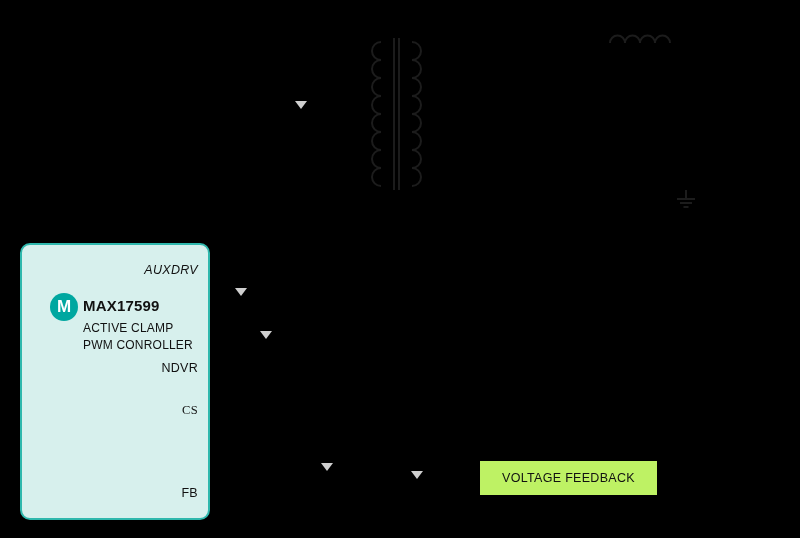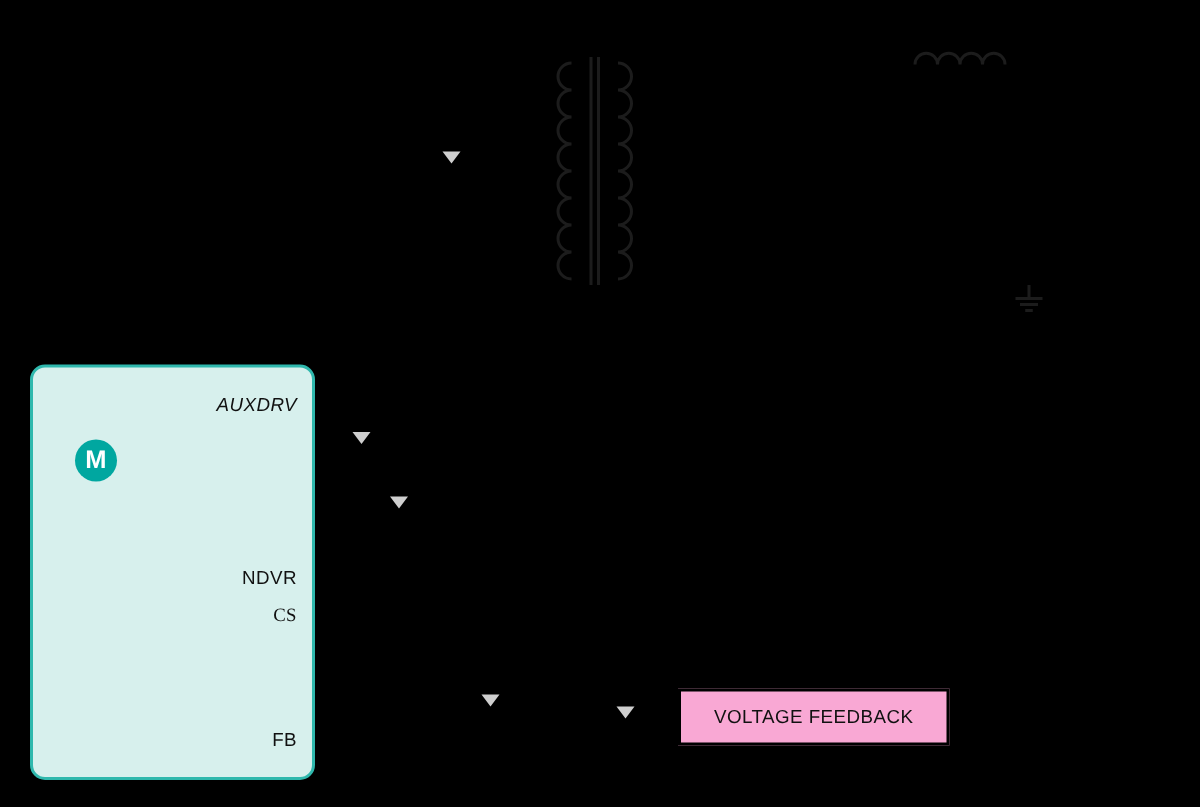--- a/index.html
+++ b/index.html
@@ -64,31 +64,31 @@
   }
   .ic-pin {
     position: absolute;
     right: 10px;
     font-size: 12.5px;
     letter-spacing: 0.3px;
     text-align: right;
     white-space: nowrap;
   }
   .pin-auxdrv { top: 18px; font-style: italic; }
-  .pin-ndvr   { top: 133px; }
+  .pin-ndvr   { top: 116px; }
   .pin-cs     { top: 158px; font-family: Liberation Serif, serif; }
   .pin-fb     { top: 241px; }
 
   
   .feedback-box {
     position: absolute;
-    left: 452px; top: 459px;
+    left: 478px; top: 459px;
     width: 181px; height: 38px;
     box-sizing: border-box;
-    background: #f9a8d4;
+    background: #bef264;
     border: 2px solid #000000;
     display: flex;
     align-items: center;
     justify-content: center;
     z-index: 2;
     color: #111111;
     font-size: 12.5px;
     letter-spacing: 0.3px;
     white-space: nowrap;
   }
@@ -147,20 +147,25 @@
       <polygon points="260,331 272,331 266,339"></polygon>
       <polygon points="321,463 333,463 327,471"></polygon>
       <polygon points="411,471 423,471 417,479"></polygon>
     </g>
   </svg>
 
   <div class="ic-box">
     <div class="ic-logo">
       <span>M</span>
     </div>
+    <div class="ic-titles">
+      <div class="ic-part">MAX17599</div>
+      <div class="ic-sub">ACTIVE CLAMP</div>
+      <div class="ic-sub">PWM CONROLLER</div>
+    </div>
     <div class="ic-pin pin-auxdrv">AUXDRV</div>
     <div class="ic-pin pin-ndvr">NDVR</div>
     <div class="ic-pin pin-cs">CS</div>
     <div class="ic-pin pin-fb">FB</div>
   </div>
 
   <div class="feedback-box">
     <span>VOLTAGE FEEDBACK</span>
   </div>
 

